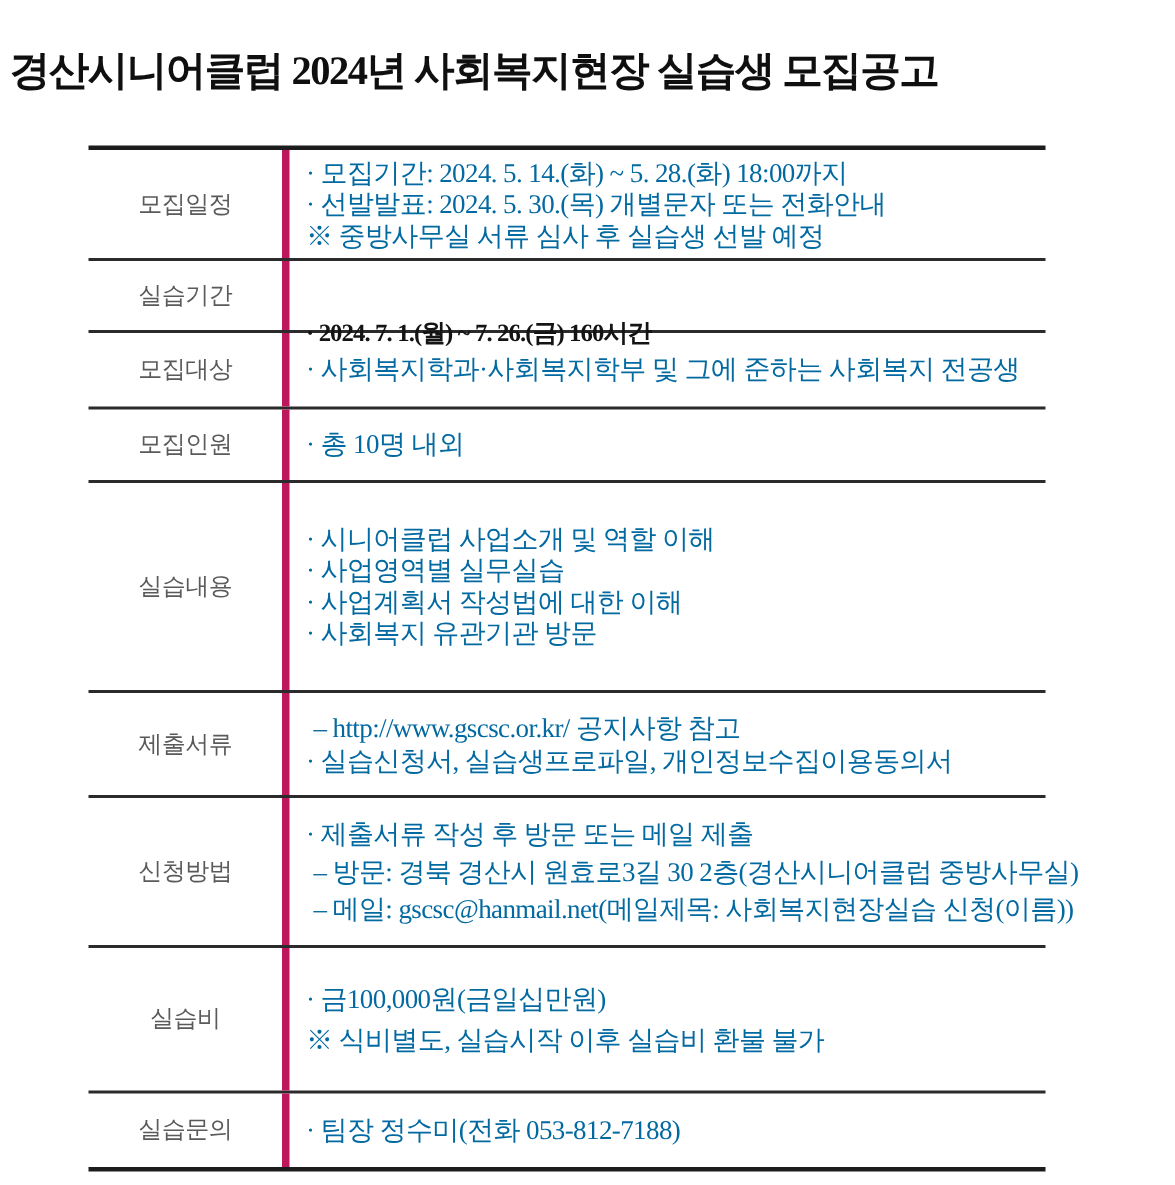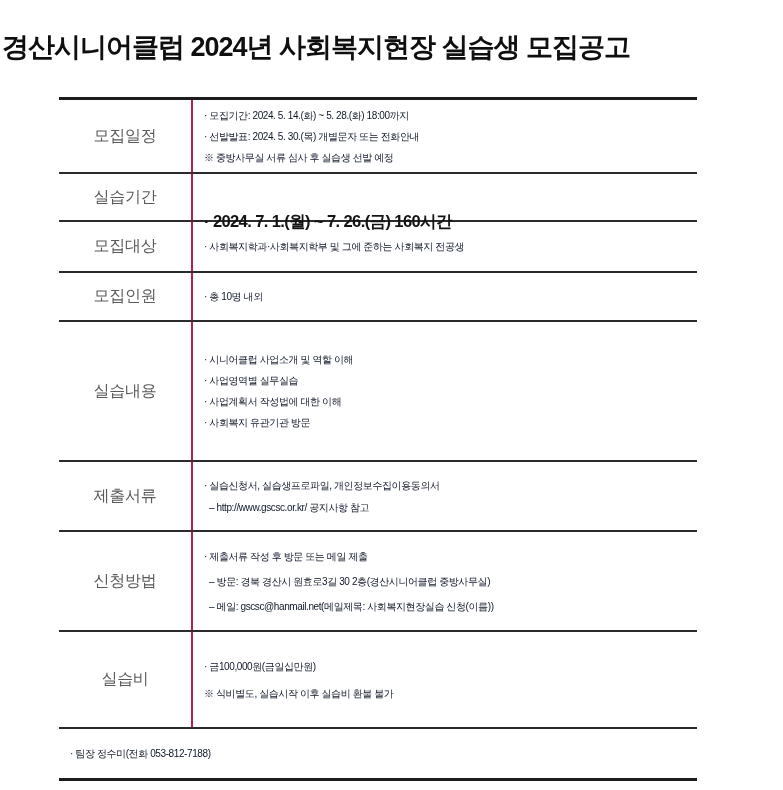--- a/index.html
+++ b/index.html
@@ -9,20 +9,21 @@
     width: 783px;
     height: 790px;
     font-family: "Liberation Sans", sans-serif;
     overflow: hidden;
   }
   .page {
     width: 632px;
     height: 790px;
     background: #ffffff;
     box-sizing: border-box;
+    font-family: Liberation Serif, serif;
   }
   .doc-title {
     padding-top: 30px;
     text-align: center;
     font-size: 27px;
     line-height: 34px;
     font-weight: 800;
     letter-spacing: -1px;
     color: #0f0f0f;
   }
@@ -36,41 +37,41 @@
   .row {
     display: flex;
     box-sizing: border-box;
     border-bottom: 2px solid #2b2b2b;
   }
   .row:last-child { border-bottom: none; }
   .row .label {
     width: 134px;
     flex: 0 0 134px;
     box-sizing: border-box;
-    border-right: 2px solid #be185d;
+    border-right: 5px solid #be185d;
     display: flex;
     align-items: center;
     justify-content: center;
     font-size: 16px;
     letter-spacing: -0.3px;
     color: #5a5a5a;
   }
   .row .content {
     flex: 1;
     display: flex;
     flex-direction: column;
     justify-content: center;
     padding-left: 11px;
     box-sizing: border-box;
   }
   .line {
-    font-size: 10px;
+    font-size: 18px;
     line-height: 21px;
     letter-spacing: -0.4px;
-    color: #0f172a;
+    color: #0369a1;
     white-space: nowrap;
   }
   .line.sub { padding-left: 5px; }
   .r0 { height: 74px; }
   .r1 { height: 48px; }
   .r2 { height: 51px; }
   .r3 { height: 49px; }
   .r4 { height: 140px; }
   .r4 .content { gap: 0; }
   .r5 { height: 70px; }
@@ -133,22 +134,22 @@
         <div class="line">· 시니어클럽 사업소개 및 역할 이해</div>
         <div class="line">· 사업영역별 실무실습</div>
         <div class="line">· 사업계획서 작성법에 대한 이해</div>
         <div class="line">· 사회복지 유관기관 방문</div>
       </div>
     </div>
 
     <div class="row r5">
       <div class="label">제출서류</div>
       <div class="content">
+        <div class="line sub">– http://www.gscsc.or.kr/ 공지사항 참고</div>
         <div class="line">· 실습신청서, 실습생프로파일, 개인정보수집이용동의서</div>
-        <div class="line sub">– http://www.gscsc.or.kr/ 공지사항 참고</div>
       </div>
     </div>
 
     <div class="row r6">
       <div class="label">신청방법</div>
       <div class="content">
         <div class="line">· 제출서류 작성 후 방문 또는 메일 제출</div>
         <div class="line sub">– 방문: 경북 경산시 원효로3길 30 2층(경산시니어클럽 중방사무실)</div>
         <div class="line sub">– 메일: gscsc@hanmail.net(메일제목: 사회복지현장실습 신청(이름))</div>
       </div>
@@ -156,19 +157,20 @@
 
     <div class="row r7">
       <div class="label">실습비</div>
       <div class="content">
         <div class="line">· 금100,000원(금일십만원)</div>
         <div class="line">※ 식비별도, 실습시작 이후 실습비 환불 불가</div>
       </div>
     </div>
 
     <div class="row r8">
+      <div class="label">실습문의</div>
       <div class="content">
         <div class="line">· 팀장 정수미(전화 053-812-7188)</div>
       </div>
     </div>
 
   </div>
 </div>
 
 </body></html>

